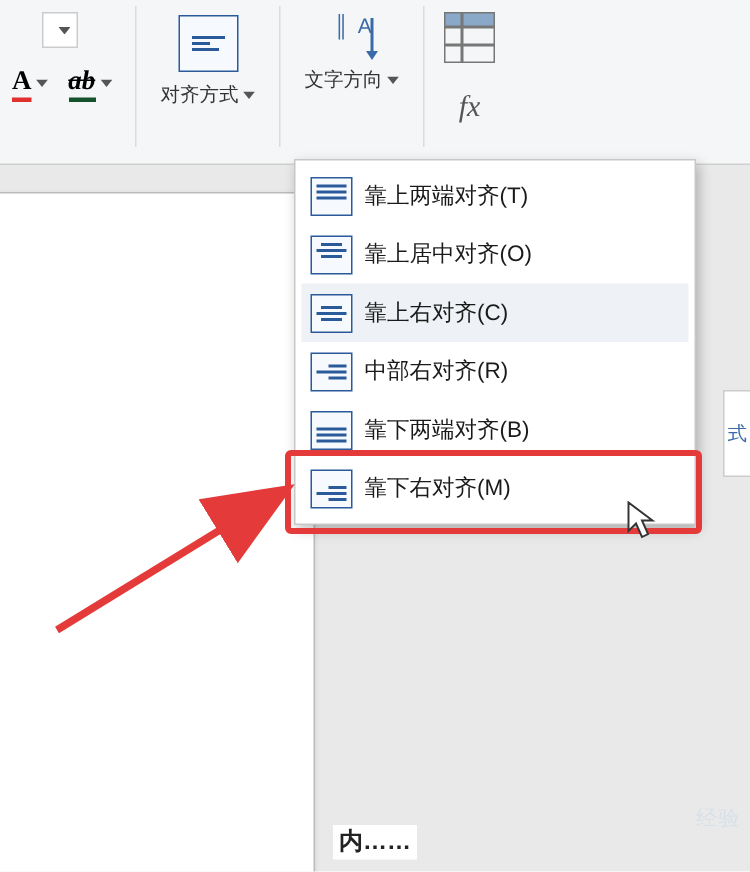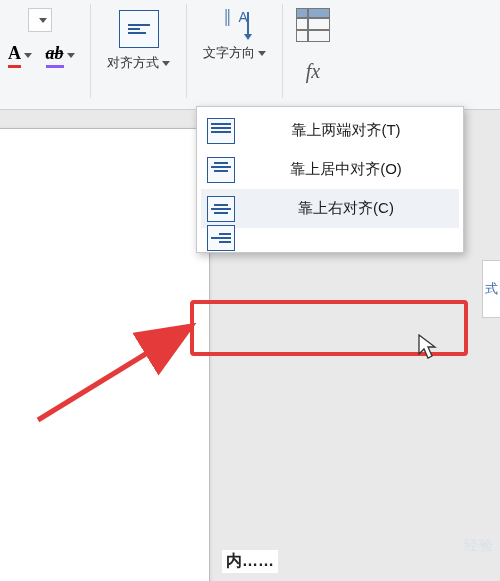--- a/index.html
+++ b/index.html
@@ -14,39 +14,39 @@
   .row { display: flex; }
 
   .big-btn { display: flex; flex-direction: column; align-items: center; padding: 4px 6px; cursor: pointer; }
   .big-btn .icon-box { width: 40px; height: 38px; border: 1px solid #2a5a99; background: #f6fafe; display: flex; align-items: center; justify-content: center; margin-bottom: 6px; }
   .big-btn .lines { width: 22px; }
   .big-btn .lines div { height: 2px; background: #2a5a99; margin: 2px 0; }
   .big-label { font-size: 13px; color: #333; display: flex; align-items: center; }
 
   .font-a { font-size: 18px; font-weight: 700; font-family: Times, serif; }
   .u-red { border-bottom: 3px solid #e03030; padding-bottom: 1px; }
-  .u-orange { border-bottom: 3px solid #8b5cf6; padding-bottom: 1px; }
+  .u-orange { border-bottom: 3px solid #14532d; padding-bottom: 1px; }
 
   .txt-dir-icon { width: 28px; height: 34px; position: relative; color: #3a6aa8; font-size: 14px; line-height: 1; letter-spacing: 6px; }
   .txt-dir-icon span { position: absolute; left: 2px; top: 0; }
   .txt-dir-icon .arrow { position: absolute; right: 0; top: 2px; width: 2px; height: 26px; background: #3a6aa8; }
   .txt-dir-icon .arrow::after { content: ""; position: absolute; bottom: -2px; left: -3px; border-left: 4px solid transparent; border-right: 4px solid transparent; border-top: 6px solid #3a6aa8; }
 
   .table-ic { width: 34px; height: 34px; display: grid; grid-template-columns: 12px 1fr; grid-template-rows: 10px 1fr 1fr; }
   .table-ic div { border: 1px solid #777; }
   .table-ic .hdr { background: #8aa8c8; }
 
   .fx { font-style: italic; font-size: 20px; color: #555; font-family: Georgia, serif; }
 
   .workspace { position: absolute; left: 0; top: 110px; right: 0; bottom: 0; background: #e9e9e9; }
   .page-shadow { position: absolute; left: -100px; top: 18px; width: 310px; bottom: -50px; background: #fff; border: 1px solid #bbb; box-shadow: 0 1px 4px rgba(0,0,0,0.1); }
   .right-panel-frag { position: absolute; right: 0; top: 150px; width: 18px; height: 58px; background: #fff; border: 1px solid #ccc; border-right: 0; display: flex; align-items: center; justify-content: center; font-size: 13px; color: #3a6aa8; }
 
   .dropdown { position: absolute; left: 196px; top: 106px; width: 268px; background: #fff; border: 1px solid #c8c8c8; box-shadow: 2px 3px 8px rgba(0,0,0,0.25); padding: 4px; z-index: 10; }
-  .menu-item { display: flex; align-items: center; padding: 10px 10px 10px 42px; position: relative; font-size: 15px; color: #1a1a1a; cursor: pointer; justify-content: center; }
+  .menu-item { display: flex; align-items: center; padding: 10px 10px 10px 42px; position: relative; font-size: 15px; color: #1a1a1a; cursor: pointer; }
   .menu-item:hover, .menu-item.hovered { background: #eef2f6; }
   .mi-icon { position: absolute; left: 6px; top: 50%; transform: translateY(-50%); width: 28px; height: 26px; border: 1px solid #2a5a99; background: #f6fafe; display: flex; flex-direction: column; justify-content: center; padding: 3px; }
   .mi-icon.sel { background: #c8d8ea; border-color: #2a5a99; }
   .mi-icon .l { height: 2px; background: #2a5a99; margin: 1px 0; }
 
   .highlight-box { position: absolute; border: 4px solid #e43a3a; border-radius: 4px; pointer-events: none; z-index: 20; }
 
   .arrow-svg { position: absolute; z-index: 15; pointer-events: none; }
   .cursor { position: absolute; z-index: 30; pointer-events: none; }
   .watermark { position: absolute; right: 6px; bottom: 26px; color: #d8e0ea; font-size: 14px; letter-spacing: 1px; z-index: 5; }
@@ -167,20 +167,37 @@
         <div class="l" style="width:70%;margin-left:auto;margin-right:auto"></div>
       </div>
       <span>靠上右对齐(C)</span>
     </div>
     <div class="menu-item">
       <div class="mi-icon" style="justify-content:center">
         <div class="l" style="width:60%;margin-left:auto;margin-right:0"></div>
         <div class="l" style="width:100%;margin-left:auto;margin-right:0"></div>
         <div class="l" style="width:60%;margin-left:auto;margin-right:0"></div>
       </div>
+      <span>中部右对齐(R)</span>
+    </div>
+    <div class="menu-item">
+      <div class="mi-icon" style="justify-content:flex-end">
+        <div class="l" style="width:100%;margin-left:0;margin-right:0"></div>
+        <div class="l" style="width:100%;margin-left:0;margin-right:0"></div>
+        <div class="l" style="width:100%;margin-left:0;margin-right:0"></div>
+      </div>
+      <span>靠下两端对齐(B)</span>
+    </div>
+    <div class="menu-item">
+      <div class="mi-icon" style="justify-content:flex-end">
+        <div class="l" style="width:60%;margin-left:auto;margin-right:0"></div>
+        <div class="l" style="width:100%;margin-left:auto;margin-right:0"></div>
+        <div class="l" style="width:60%;margin-left:auto;margin-right:0"></div>
+      </div>
+      <span>靠下右对齐(M)</span>
     </div>
   </div>
 
 <div class="highlight-box" style="left:190px; top:300px; width:278px; height:56px;"></div>
 
 <svg class="arrow-svg" style="left:30px; top:300px;" width="170" height="130">
   <defs>
       <marker id="ah" markerWidth="12" markerHeight="12" refX="10" refY="5" orient="auto">
     <path d="M0,0 L12,5 L0,10 Z" fill="#e43a3a"></path>
       </marker>

